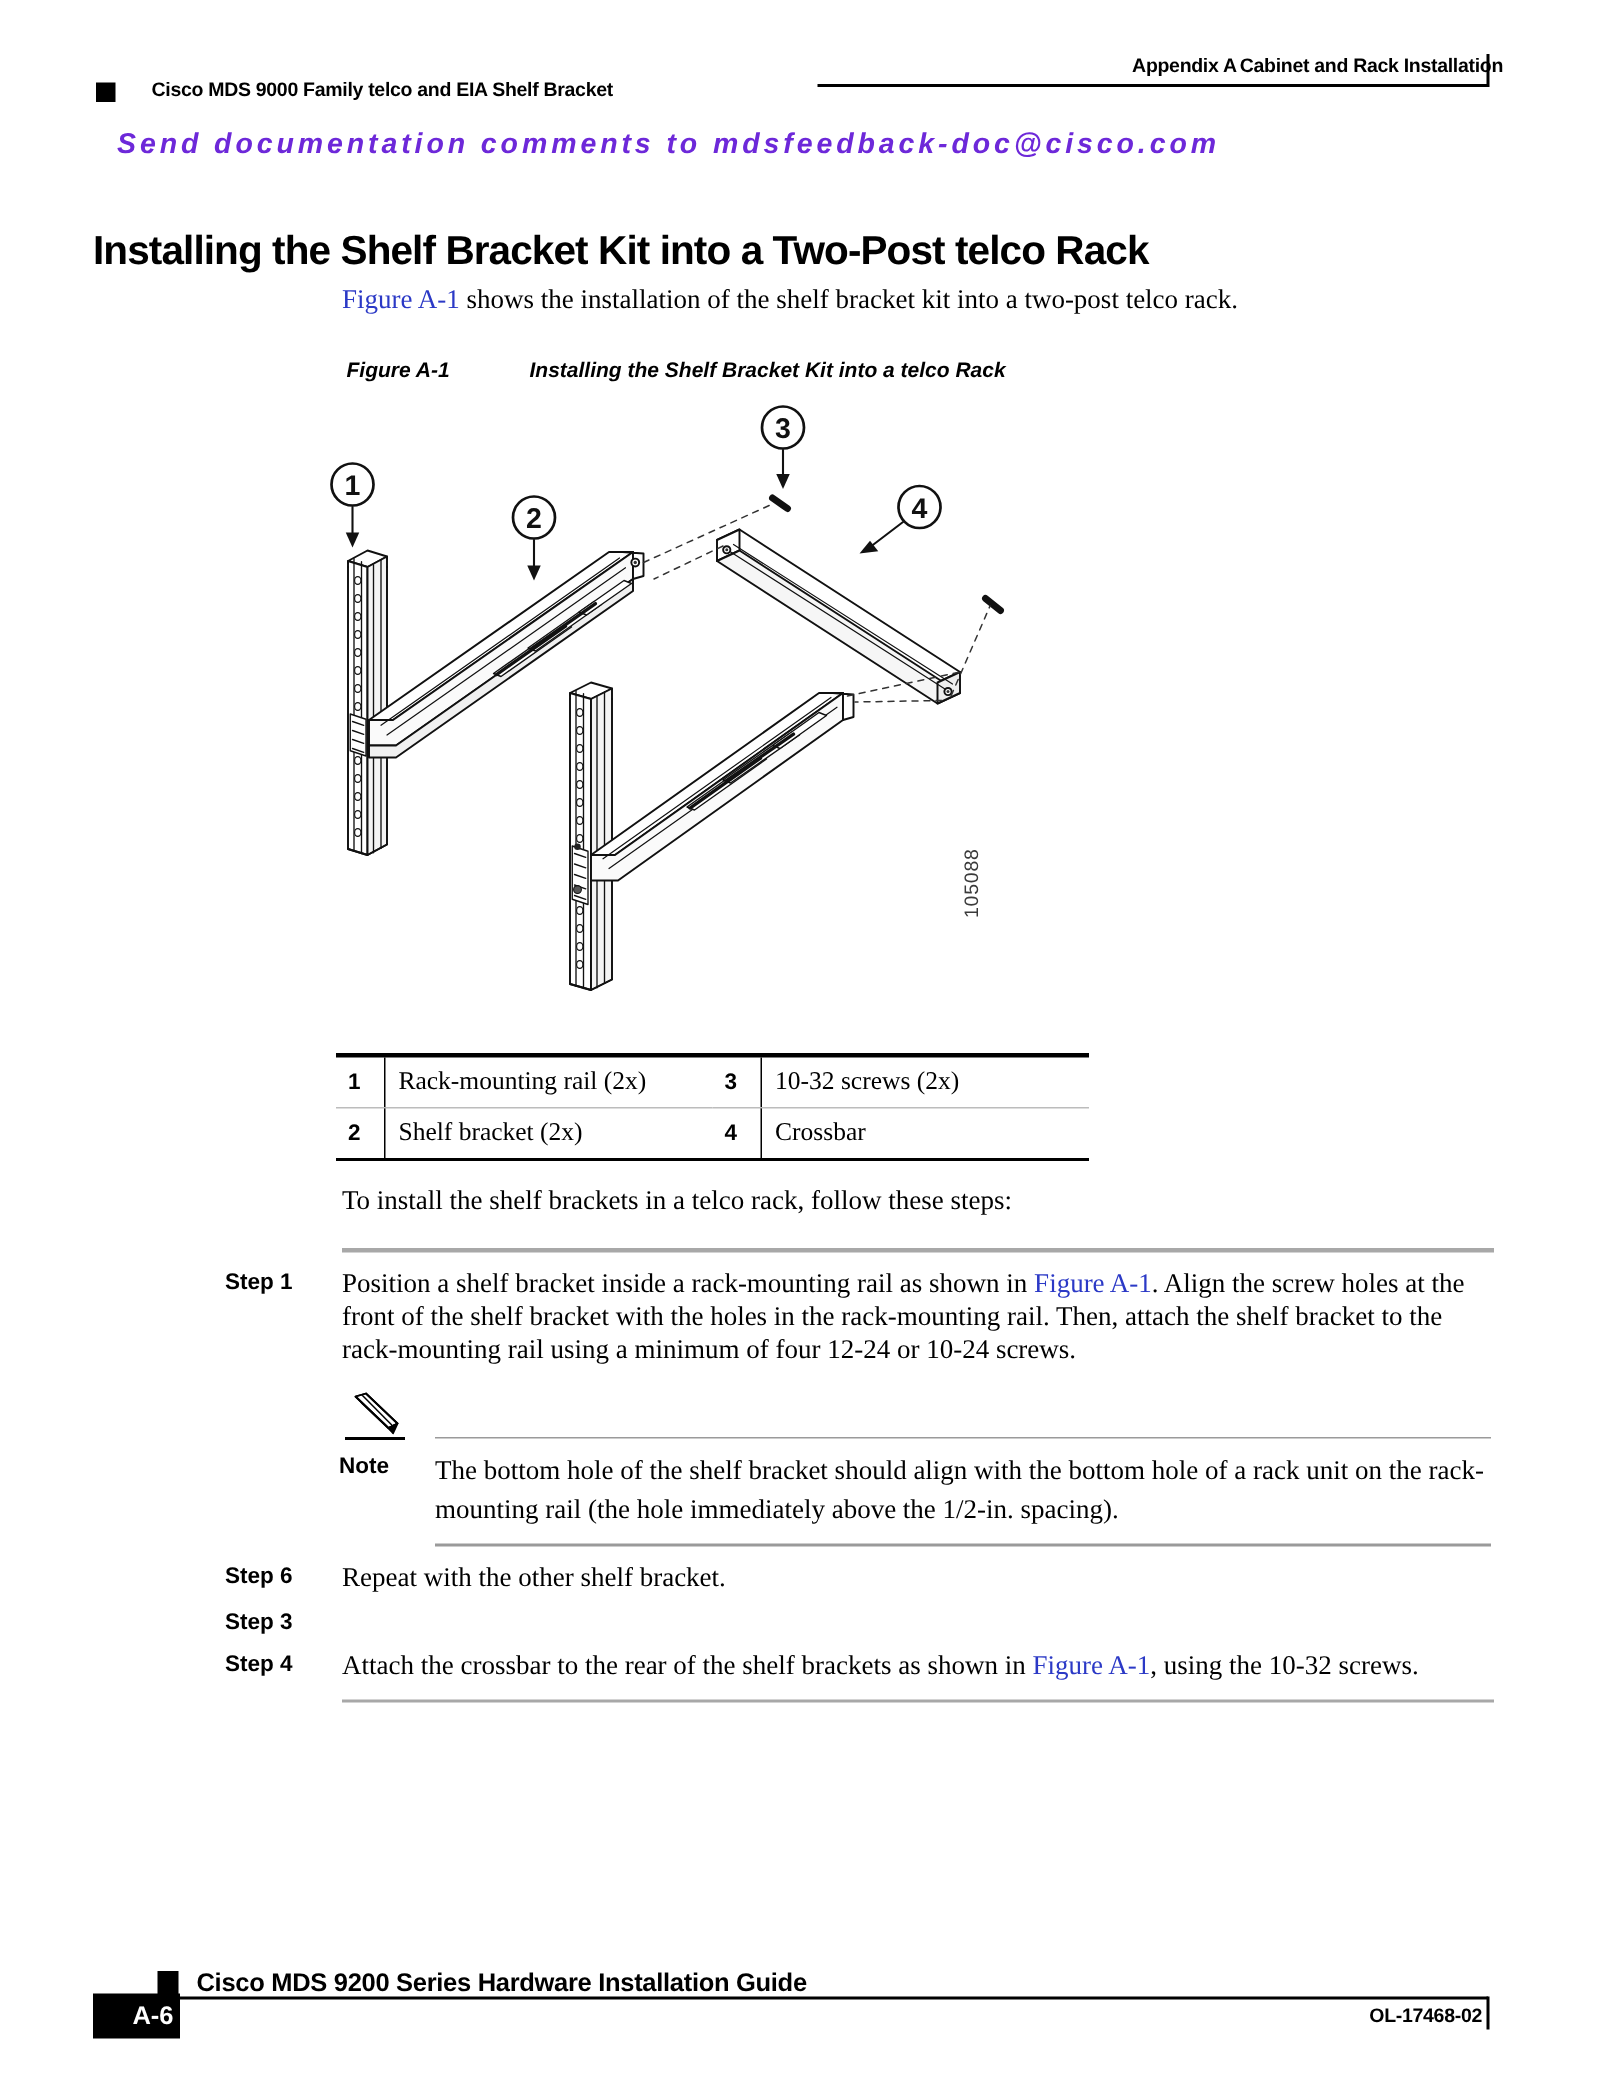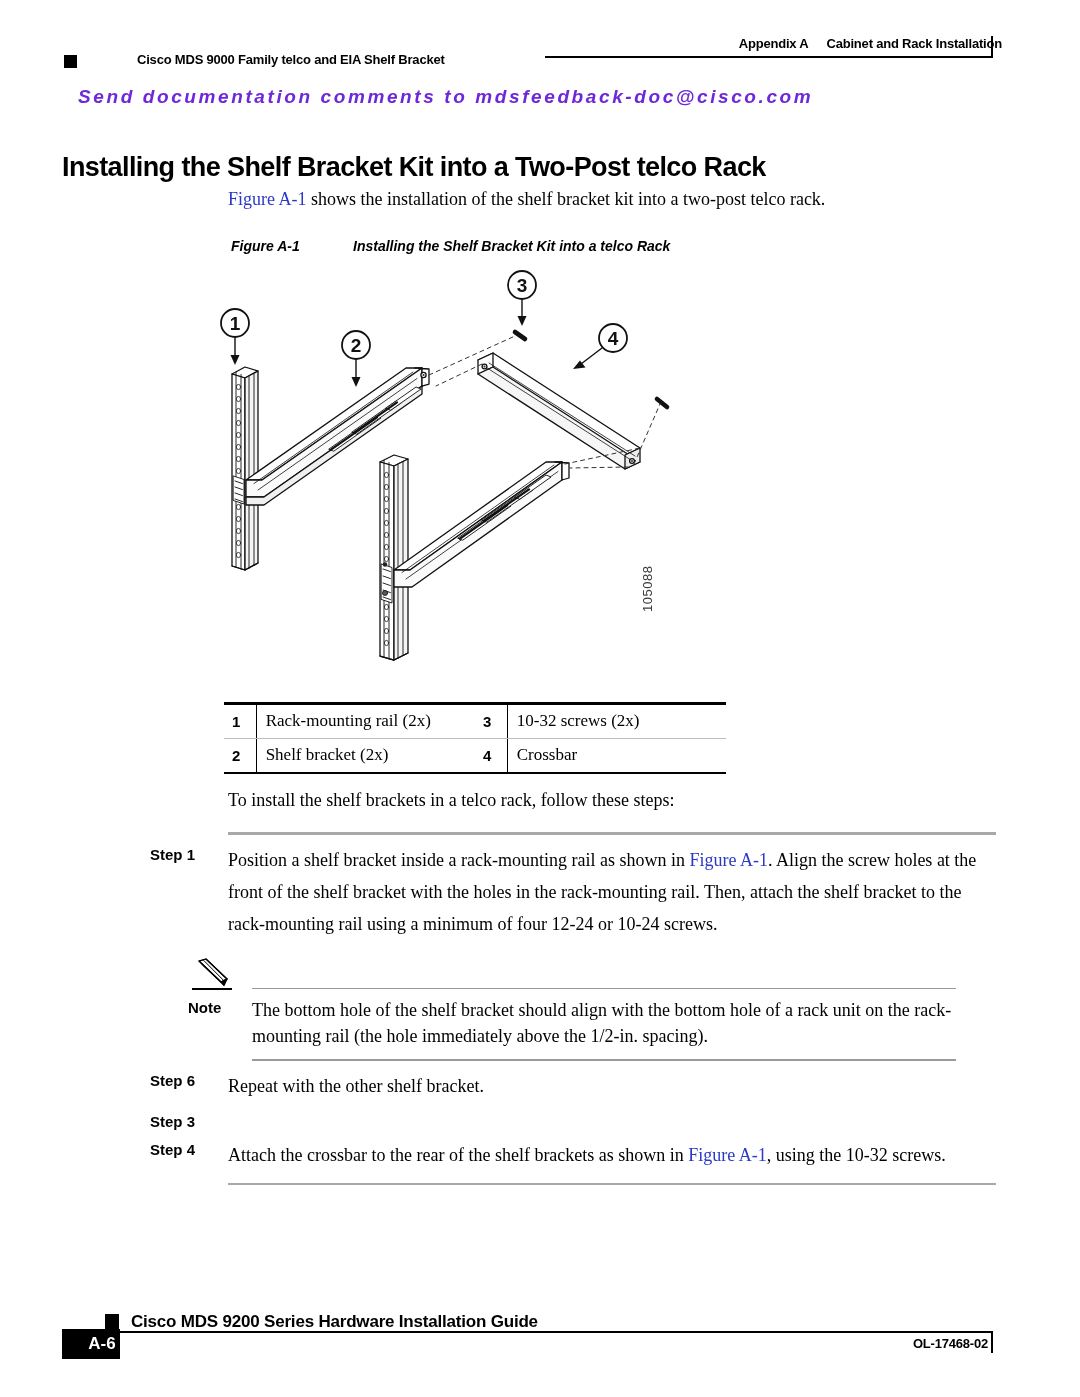--- a/index.html
+++ b/index.html
@@ -28,21 +28,21 @@
     position: absolute;
     top: 36px;
     right: 78px;
     text-align: right;
     font-family: "Liberation Sans", sans-serif;
     font-weight: bold;
     font-size: 13px;
     letter-spacing: -0.2px;
     white-space: nowrap;
   }
-  .hdr-right .appx { margin-right: 18px; }
+  .hdr-right .appx { margin-right: 2px; }
   .hdr-rule {
     position: absolute;
     top: 56px;
     left: 545px;
     width: 447px;
     height: 2px;
     background: #000;
   }
   .hdr-tick {
     position: absolute;
@@ -62,21 +62,20 @@
   }
   .hdr-left {
     position: absolute;
     top: 52px;
     left: 101px;
     font-family: "Liberation Sans", sans-serif;
     font-weight: bold;
     font-size: 13px;
     letter-spacing: -0.2px;
     white-space: nowrap;
-    margin-left: 36px;
   }
 
   
   .banner {
     position: absolute;
     top: 86px;
     left: 78px;
     width: 920px;
     font-family: "Liberation Sans", sans-serif;
     font-weight: bold;
@@ -209,27 +208,27 @@
     flex: 0 0 78px;
     font-family: "Liberation Sans", sans-serif;
     font-weight: bold;
     font-size: 15px;
     padding-top: 2px;
     white-space: nowrap;
   }
   .step .txt {
     flex: 1;
     font-size: 18px;
-    line-height: 32px;
+    line-height: 22px;
   }
 
   
   .note {
     margin-top: 16px;
-    margin-left: 38px;
+    margin-left: 76px;
     width: 768px;
     position: relative;
   }
   .note-top {
     display: flex;
     align-items: flex-end;
   }
   .note-icon {
     width: 64px;
     flex: 0 0 64px;

